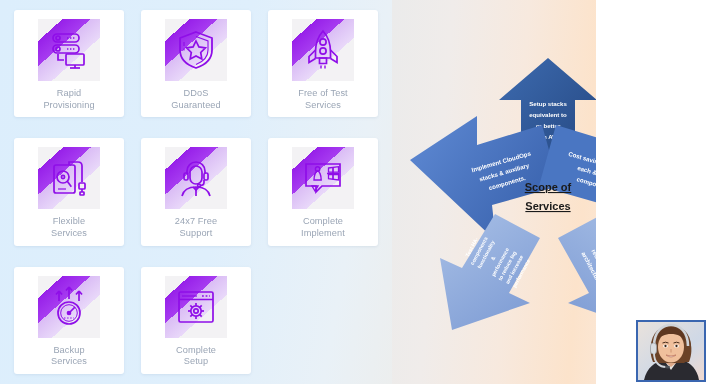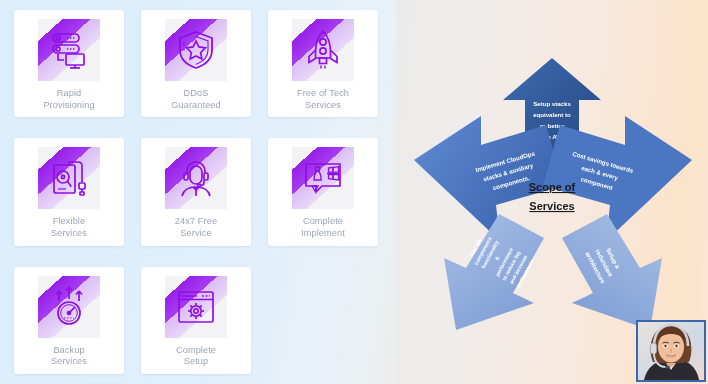--- a/index.html
+++ b/index.html
@@ -2,21 +2,21 @@
 <html><head>
 <meta charset="utf-8">
 <style>
   * { box-sizing: border-box; margin:0; padding:0; }
   html,body { width:708px; height:384px; overflow:hidden; }
   body {
     font-family: "Liberation Sans", sans-serif;
     background:#ffffff;
     position:relative;
   }
-  #stage { position:absolute; inset:0; width:708px; height:384px; display:flex; }
+  #stage { position:absolute; inset:0; width:596px; height:384px; display:flex; }
 
   
   #left-panel {
     width:396px; height:384px; position:relative;
     background:linear-gradient(100deg,#dceefc 0%,#dfeffc 55%,#e9f1f7 85%,#eceeee 100%);
     padding:10px 14px;
   }
   #card-grid {
     display:grid;
     grid-template-columns:repeat(3,1fr);
@@ -141,21 +141,21 @@
             <circle cx="22" cy="14" r="3.1"></circle>
             <circle cx="22" cy="23" r="3.1"></circle>
             <path d="M14.5 22 L8 28.5 v6 l6.5-4"></path>
             <path d="M29.5 22 L36 28.5 v6 l-6.5-4"></path>
             <path d="M18.5 30 h7 v5.5 h-7 z"></path>
             <line x1="20" y1="37.5" x2="20" y2="40.5" stroke-width="1.4"></line>
             <line x1="24" y1="37.5" x2="24" y2="40.5" stroke-width="1.4"></line>
           </svg>
         </div>
         <div class="card-label">
-          <div>Free of Tech</div>
+          <div>Free of Test</div>
           <div>Services</div>
         </div>
       </div>
 
       <div class="card">
         <div class="icon-box">
           <div class="band"></div>
           <svg width="44" height="44" viewBox="0 0 44 44" fill="none" stroke="#8f0ee8" stroke-width="1.7">
             <rect x="7" y="9" width="21" height="28" rx="2"></rect>
             <circle cx="16" cy="21" r="6"></circle>
@@ -184,21 +184,21 @@
             <path d="M16 16 a6 6 0 0 1 12 0 v6 a6 6 0 0 1 -12 0 z"></path>
             <path d="M30 24 v2.5 c0 2-2 3-4 3"></path>
             <circle cx="25" cy="29.5" r="1.4"></circle>
             <path d="M8 40 c1.5-6 7-9 14-9 s12.5 3 14 9"></path>
             <path d="M22 31 v9"></path>
             <path d="M19 31 l3 3 3-3"></path>
           </svg>
         </div>
         <div class="card-label">
           <div>24x7 Free</div>
-          <div>Service</div>
+          <div>Support</div>
         </div>
       </div>
 
       <div class="card">
         <div class="icon-box">
           <div class="band"></div>
           <svg width="44" height="44" viewBox="0 0 44 44" fill="none" stroke="#8f0ee8" stroke-width="1.7">
             <path d="M5 8 h34 v22 h-18 l-6 6 v-6 h-10 z"></path>
             <path d="M26 17.5 h12 M32 11.5 v12"></path>
             <path d="M27.5 12 l10-1.3 v5.5 h-10 z M27.5 18.5 h10 v5.5 l-10-1.3 z" stroke-width="1.3"></path>

